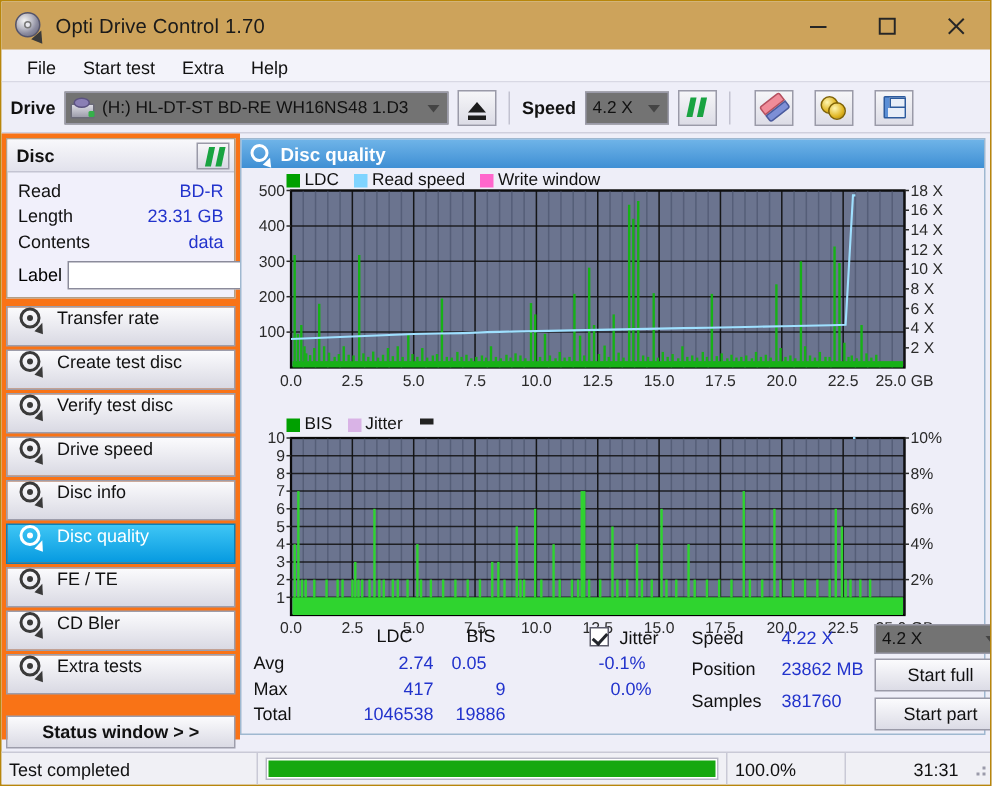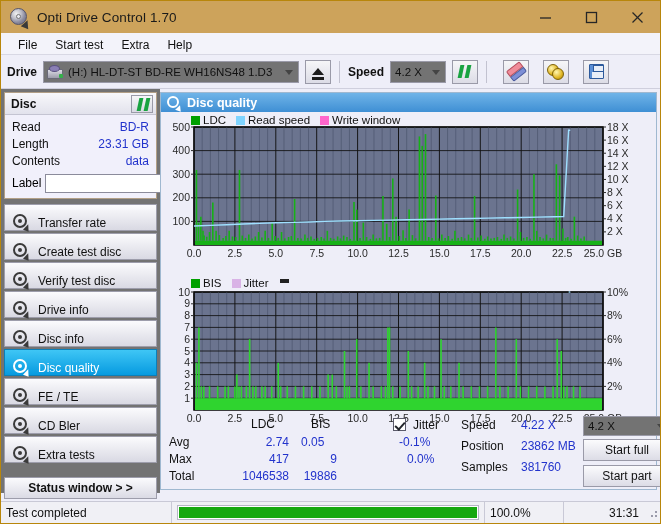--- a/index.html
+++ b/index.html
@@ -100,21 +100,21 @@
   .golds .g1{left:0;top:0;} .golds .g2{left:5px;top:4px;}
   
   .floppy{width:15px;height:15px;background:#5b8fd6;border:1px solid #2d5a9c;position:relative;border-radius:1px;}
   .floppy::before{content:"";position:absolute;left:3px;top:0;width:9px;height:5px;background:#e8eef8;border:1px solid #2d5a9c;}
   .floppy::after{content:"";position:absolute;left:2px;bottom:0;width:11px;height:6px;background:#e8eef8;}
 
   
   .body-split { display:flex; height:404px; }
 
   
-  .sidebar { width:159px; flex:0 0 159px; padding:3px; background:#737373; }
+  .sidebar { width:159px; flex:0 0 159px; padding:3px; background:#f97316; }
   .disc-panel { border:1px solid #b29f86; background:#f1f0fb; }
   .disc-head {
     height:22px; background:linear-gradient(#f8f8fb,#e2e2ec); display:flex; align-items:center;
     padding:0 3px 0 6px; border-bottom:1px solid #c4c4d2; justify-content:space-between;
   }
   .disc-head .ttl { font-weight:bold; font-size:12px; color:#111; }
   .disc-head .btn { width:22px;height:18px;background:linear-gradient(#f6f6f8,#d9d9e4);border:1px solid #9a9aa8;display:flex;align-items:center;justify-content:center;}
   .disc-rows { padding:4px 7px 5px 7px; }
   .drow { display:flex; justify-content:space-between; font-size:12px; line-height:17px; }
   .drow .k { color:#111; }
@@ -122,21 +122,21 @@
   .label-row { display:flex; align-items:center; margin-top:3px; gap:4px; }
   .label-row .k { width:38px; font-size:12px; }
   .label-input { flex:1; height:19px; background:#fff; border:1px solid #8b8b9b; }
   .label-btn { width:22px;height:20px;background:linear-gradient(#f3f3f6,#dcdce4);border:1px solid #9a9aa8;display:flex;align-items:center;justify-content:center;}
   .cdico{width:14px;height:14px;border-radius:50%;background:radial-gradient(circle at 35% 32%,#fffbd0,#e3d45e 55%,#a89a22);border:1px solid #87791a;position:relative;}
   .cdico::after{content:"";position:absolute;left:5px;top:5px;width:4px;height:4px;border-radius:50%;background:#f4f2e2;border:1px solid #9b9050;}
 
   .navlist { margin-top:5px; }
   .navbtn {
     height:27px; margin-bottom:2px; background:linear-gradient(#fbfbfd,#d9d9e3);
-    border:1px solid #9d9dab; display:flex; align-items:flex-end; padding-left:8px; gap:9px;
+    border:1px solid #9d9dab; display:flex; align-items:flex-start; padding-left:8px; gap:9px;
     font-size:12px; color:#111;
   }
   .navbtn.active {
     background:linear-gradient(#3fc6f5,#069ae0); border-color:#0c7fb8; color:#fff;
   }
   .nav-ico { width:16px;height:16px;position:relative;flex:0 0 16px; }
   .nav-ico .ring { position:absolute;left:0;top:0;width:14px;height:14px;border-radius:50%;border:2.5px solid #3a3a3a; }
   .navbtn.active .nav-ico .ring { border-color:#ffffff; }
   .nav-ico .dot { position:absolute;left:5px;top:5px;width:4px;height:4px;border-radius:50%;background:#3a3a3a;}
   .navbtn.active .nav-ico .dot { background:#fff; }
@@ -330,21 +330,21 @@
               <i class="sp"></i>
             </span>
           <span>Verify test disc</span>
         </div>
         <div class="navbtn">
           <span class="nav-ico">
               <i class="ring"></i>
               <i class="dot"></i>
               <i class="sp"></i>
             </span>
-          <span>Drive info</span>
+          <span>Drive speed</span>
         </div>
         <div class="navbtn">
           <span class="nav-ico">
               <i class="ring"></i>
               <i class="dot"></i>
               <i class="sp"></i>
             </span>
           <span>Disc info</span>
         </div>
         <div class="navbtn active">

